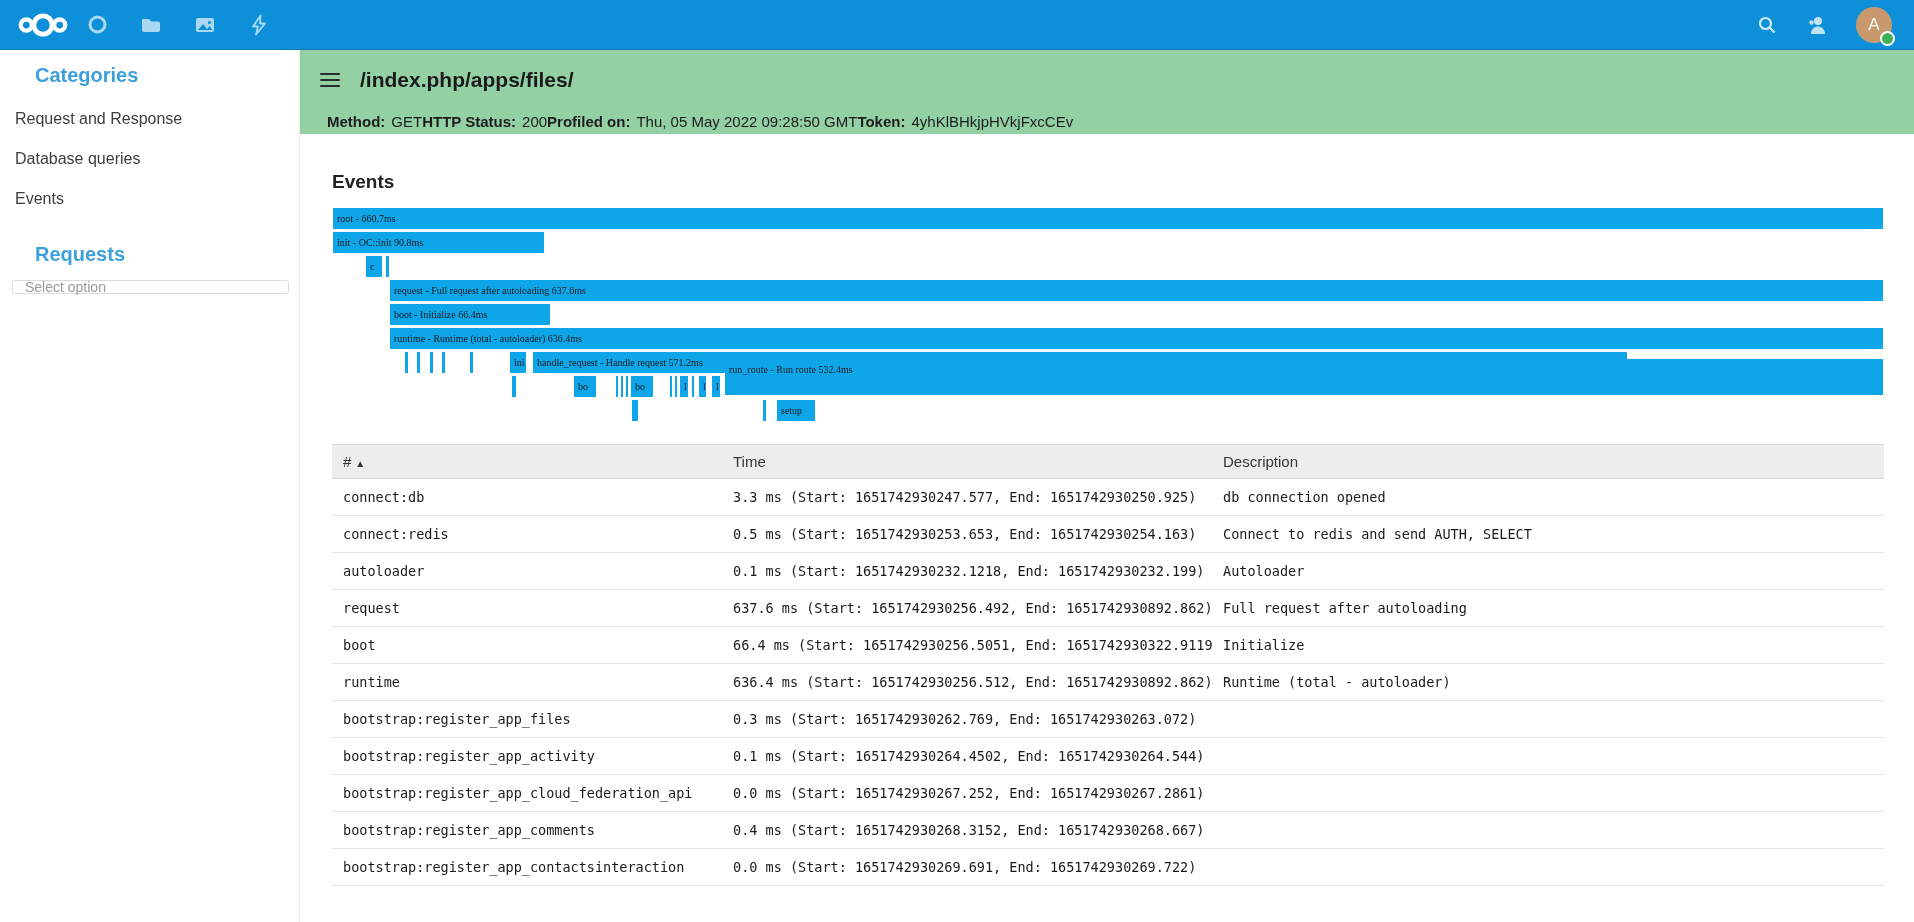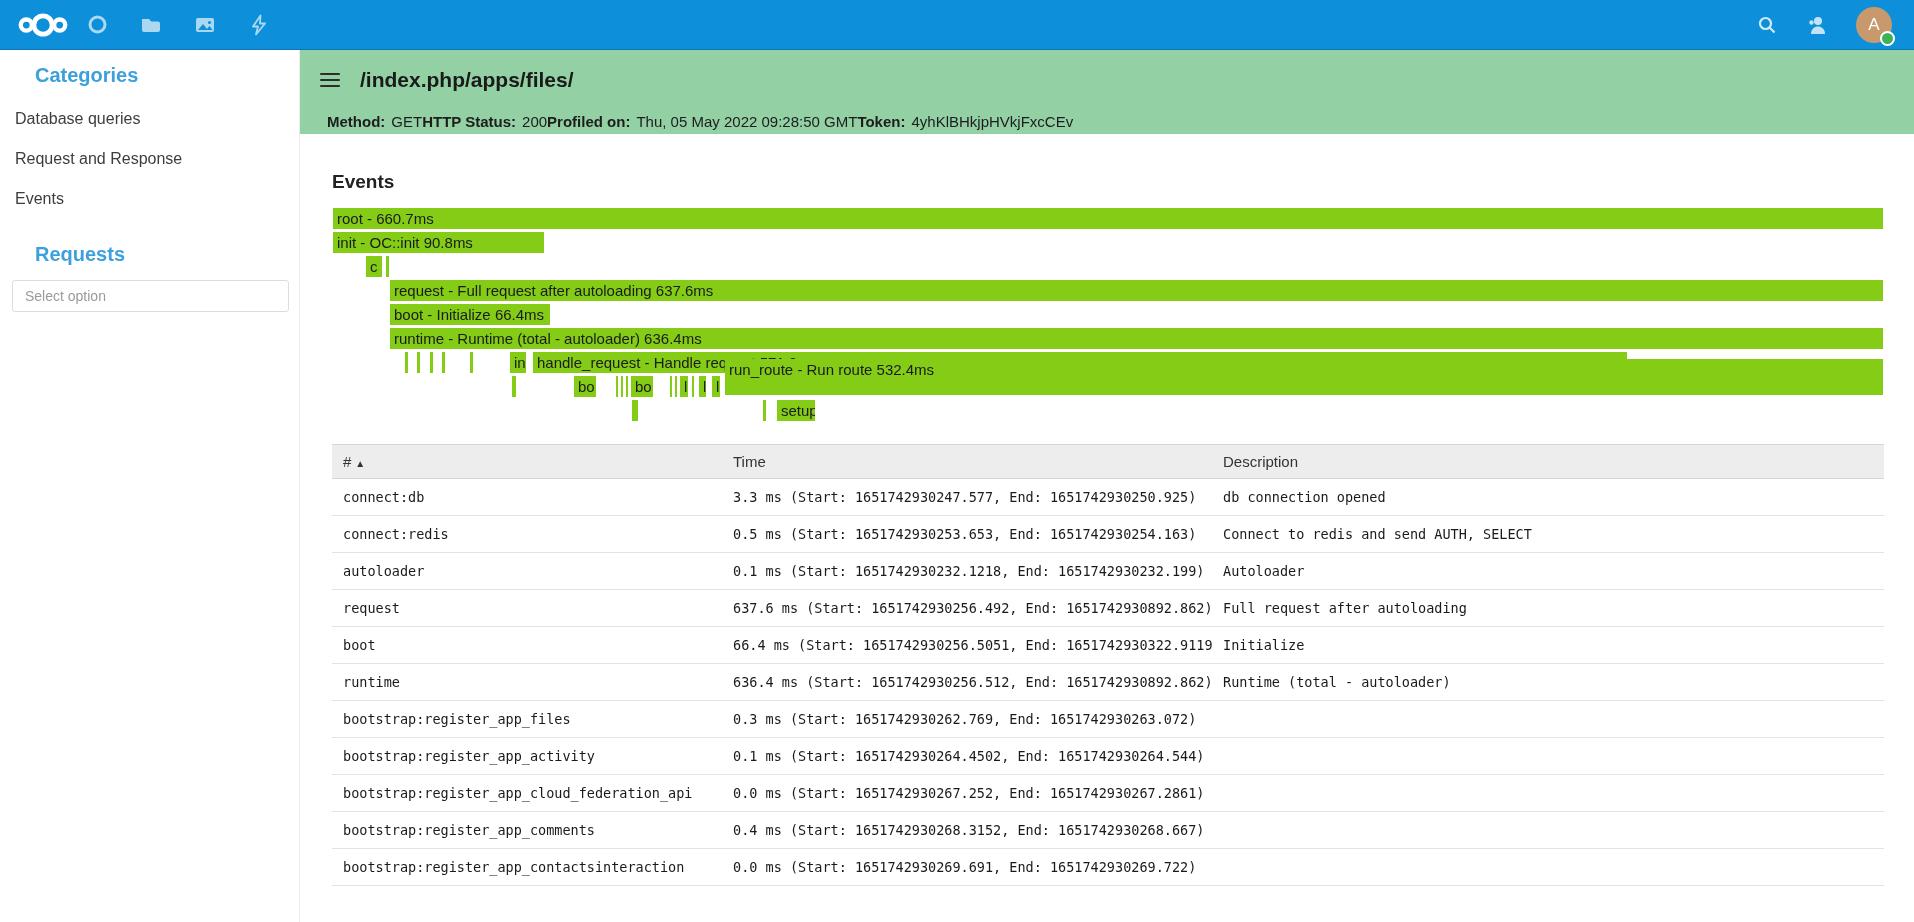--- a/index.html
+++ b/index.html
@@ -23,41 +23,41 @@
             font-size:17px; cursor:pointer; }
   .status-dot { position:absolute; right:-3px; bottom:-3px; width:15px; height:15px;
                 border-radius:50%; background:#3fb257; border:2px solid #fff; }
 
   
   .shell { display:flex; height:872px; }
   .sidebar { width:300px; flex-shrink:0; border-right:1px solid #ececec; padding-top:14px; }
   .side-heading { color:#3ba0dc; font-weight:bold; font-size:20px; margin:0 0 12px 35px; }
   .side-item { font-size:16px; color:#3d3d3d; padding:11px 0 11px 15px; cursor:pointer; }
   .requests-block { margin-top:24px; }
-  .select-box { margin:14px 0 0 12px; width:277px; height:32px; border:1px solid #dcdcdc;
+  .select-box { margin:14px 0 0 12px; width:277px; height:14px; border:1px solid #dcdcdc;
                 border-radius:3px; display:flex; align-items:center; padding-left:12px;
                 color:#9a9a9a; font-size:14px; background:#fff; cursor:pointer; }
 
   .main { flex:1; position:relative; }
 
   
   .profile-header { height:84px; background:#93d0a4; padding:9px 24px 0 20px; }
   .ph-top { display:flex; align-items:center; gap:20px; height:42px; }
   .hamburger { width:20px; display:flex; flex-direction:column; gap:4px; cursor:pointer; }
   .hamburger span { display:block; height:2px; background:#2c2c2c; border-radius:1px; }
   .ph-title { font-size:21px; font-weight:bold; color:#1a1a1a; }
   .ph-meta { display:flex; font-size:15px; color:#1d1d1d; margin-top:12px; padding-left:7px; }
   .meta-item { display:flex; gap:6px; }
   .meta-item b { font-weight:bold; }
 
   
   .events-heading { font-size:19px; font-weight:bold; color:#222; margin:37px 0 0 32px; }
   .timeline { position:relative; margin-top:15px; height:216px; }
-  .tl-bar { position:absolute; height:21px; background:#84cc16; font-size:15px; line-height:21px;
-            color:#1b1b1b; padding-left:4px; overflow:hidden; white-space:nowrap; }
+  .tl-bar { position:absolute; height:21px; background:#0ea5e9; font-size:10px; line-height:21px;
+            color:#1b1b1b; padding-left:4px; overflow:hidden; white-space:nowrap;font-family:Liberation Serif, serif; }
   .tl-tick { padding-left:0; }
 
   
   table.events { border-collapse:collapse; table-layout:fixed; width:1552px; margin:20px 0 0 32px; }
   table.events th { background:#ededed; border-top:1px solid #d6d6d6; border-bottom:1px solid #d6d6d6;
                     height:34px; text-align:left; font-weight:normal; font-size:15px; color:#333;
                     padding-left:11px; }
   table.events td { height:37px; border-bottom:1px solid #e3e3e3; padding-left:11px;
                     font-family:"DejaVu Sans Mono","Liberation Mono",monospace;
                     font-size:13.5px; color:#1a1a1a; white-space:nowrap; overflow:hidden; }
@@ -117,22 +117,22 @@
       <span class="status-dot"></span>
     </div>
   </div>
 </header>
 
 <div class="shell">
 
   <nav class="sidebar">
     <h2 class="side-heading">Categories</h2>
     <div id="sidebar-items">
+        <div class="side-item">Request and Response</div>
         <div class="side-item">Database queries</div>
-        <div class="side-item">Request and Response</div>
         <div class="side-item">Events</div>
       </div>
     <div class="requests-block">
       <h2 class="side-heading">Requests</h2>
       <div class="select-box">
         <span>Select option</span>
       </div>
     </div>
   </nav>
 

